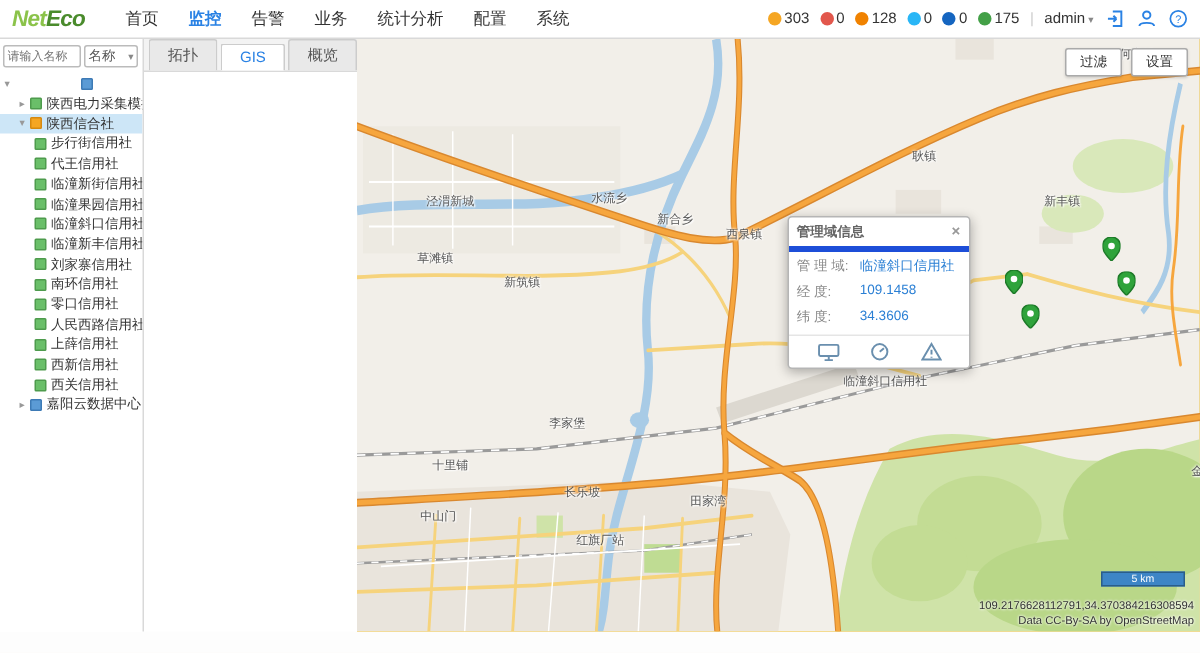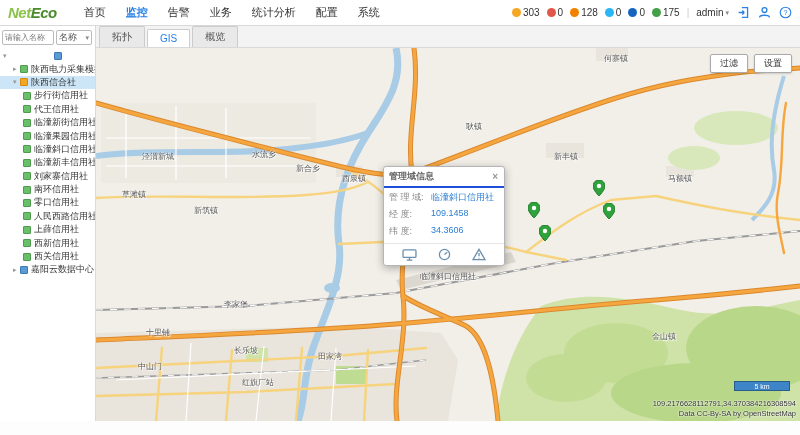--- a/index.html
+++ b/index.html
@@ -34,36 +34,36 @@
   .trow.l2 { padding-left:23px; }
   .trow.selected { background:#cde6f7; }
   .tic { width:8px; height:8px; border-radius:1px; margin-right:3px; flex:none; }
   .ic-root { background:#5b9bd5; border:1px solid #3d7ab5; }
   .ic-green { background:#6abf69; border:1px solid #4e9b4d; }
   .ic-orange { background:#f5a623; border:1px solid #d68910; }
   .ic-blue { background:#5b9bd5; border:1px solid #3d7ab5; }
   .exp { font-size:7px; color:#999; width:7px; flex:none; }
 
   
-  .main { flex:1; display:flex; flex-direction:column; min-width:0; }
+  .main { flex:1; display:flex; min-width:0; }
   .tabbar { height:22px; background:#f3f3f3; border-bottom:1px solid #d9d9d9; display:flex; align-items:flex-end; padding-left:3px; gap:2px; }
   .tab { padding:3px 12px 3px 12px; font-size:10px; border:1px solid #ccc; border-bottom:none; background:#e9e9e9; color:#555; border-radius:2px 2px 0 0; cursor:pointer; }
   .tab.active { background:#fff; color:#2a82e4; }
 
   
   .map-wrap { flex:1; position:relative; overflow:hidden; background:#eab308; }
   .map-svg { position:absolute; inset:0; width:100%; height:100%; }
   .mlabel { position:absolute; font-size:8px; color:#555; white-space:nowrap; transform:translate(-50%,-50%);
             text-shadow:0 0 2px #fff, 0 0 2px #fff, 1px 1px 1px #fff; pointer-events:none; }
   .marker { position:absolute; cursor:pointer; }
   .map-btns { position:absolute; top:6px; right:8px; display:flex; gap:6px; }
   .map-btn { background:#fff; border:1px solid #aaa; font-size:9px; padding:2px 9px; border-radius:2px; color:#333; cursor:pointer; box-shadow:0 1px 2px rgba(0,0,0,.15); }
 
   .popup { position:absolute; left:287px; top:118px; width:122px; background:#fff; border:1px solid #b5b5b5; border-radius:3px; box-shadow:0 2px 8px rgba(0,0,0,.3); font-size:9px; }
-  .popup-h { display:flex; justify-content:space-between; align-items:center; padding:3px 5px; color:#666; font-weight:bold; border-bottom:2px solid #1d4ed8; }
+  .popup-h { display:flex; justify-content:space-between; align-items:center; padding:3px 5px; color:#666; font-weight:bold; border-bottom:4px solid #1d4ed8; }
   .popup-close { color:#999; cursor:pointer; font-size:10px; padding:0 1px; }
   .p-row { display:flex; padding:3px 1px 1px 5px; }
   .p-label { color:#888; width:42px; flex:none; }
   .p-value { color:#2a7fd4; white-space:nowrap; overflow:hidden; }
   .p-actions { display:flex; justify-content:space-around; align-items:center; border-top:1px solid #e5e5e5; margin-top:4px; padding:4px 8px; }
   .p-act { cursor:pointer; display:flex; }
 
   .scalebar { position:absolute; right:10px; bottom:30px; width:56px; height:10px; background:#3d85c6; border:1px solid #2a5d8a; color:#fff; font-size:7px; text-align:center; line-height:9px; }
   .coords-block { position:absolute; right:4px; bottom:2px; text-align:right; font-size:7.5px; color:#333; line-height:1.35; text-shadow:0 0 2px #fff,0 0 2px #fff; }
 
@@ -301,21 +301,21 @@
           <path d="M307 248 C330 262 350 268 370 278 C390 290 398 330 402 373"></path>
         </g>
         <path d="M690 55 C684 85 688 115 682 145 C678 165 684 185 688 205" fill="none" stroke="#f6a63e" stroke-width="2.4" stroke-linecap="round"></path>
       </svg>
 
       <span class="mlabel" style="left:520px; top:10px">何寨镇</span>
       <span class="mlabel" style="left:378px; top:78px">耿镇</span>
       <span class="mlabel" style="left:470px; top:108px">新丰镇</span>
       <span class="mlabel" style="left:584px; top:130px">马额镇</span>
       <span class="mlabel" style="left:62px;  top:108px">泾渭新城</span>
-      <span class="mlabel" style="left:38px;  top:146px">草滩镇</span>
+      <span class="mlabel" style="left:52px;  top:146px">草滩镇</span>
       <span class="mlabel" style="left:168px; top:106px">水流乡</span>
       <span class="mlabel" style="left:212px; top:120px">新合乡</span>
       <span class="mlabel" style="left:258px; top:130px">西泉镇</span>
       <span class="mlabel" style="left:110px; top:162px">新筑镇</span>
       <span class="mlabel" style="left:568px; top:288px">金山镇</span>
       <span class="mlabel" style="left:62px;  top:284px">十里铺</span>
       <span class="mlabel" style="left:140px; top:256px">李家堡</span>
       <span class="mlabel" style="left:150px; top:302px">长乐坡</span>
       <span class="mlabel" style="left:54px;  top:318px">中山门</span>
       <span class="mlabel" style="left:162px; top:334px">红旗厂站</span>

